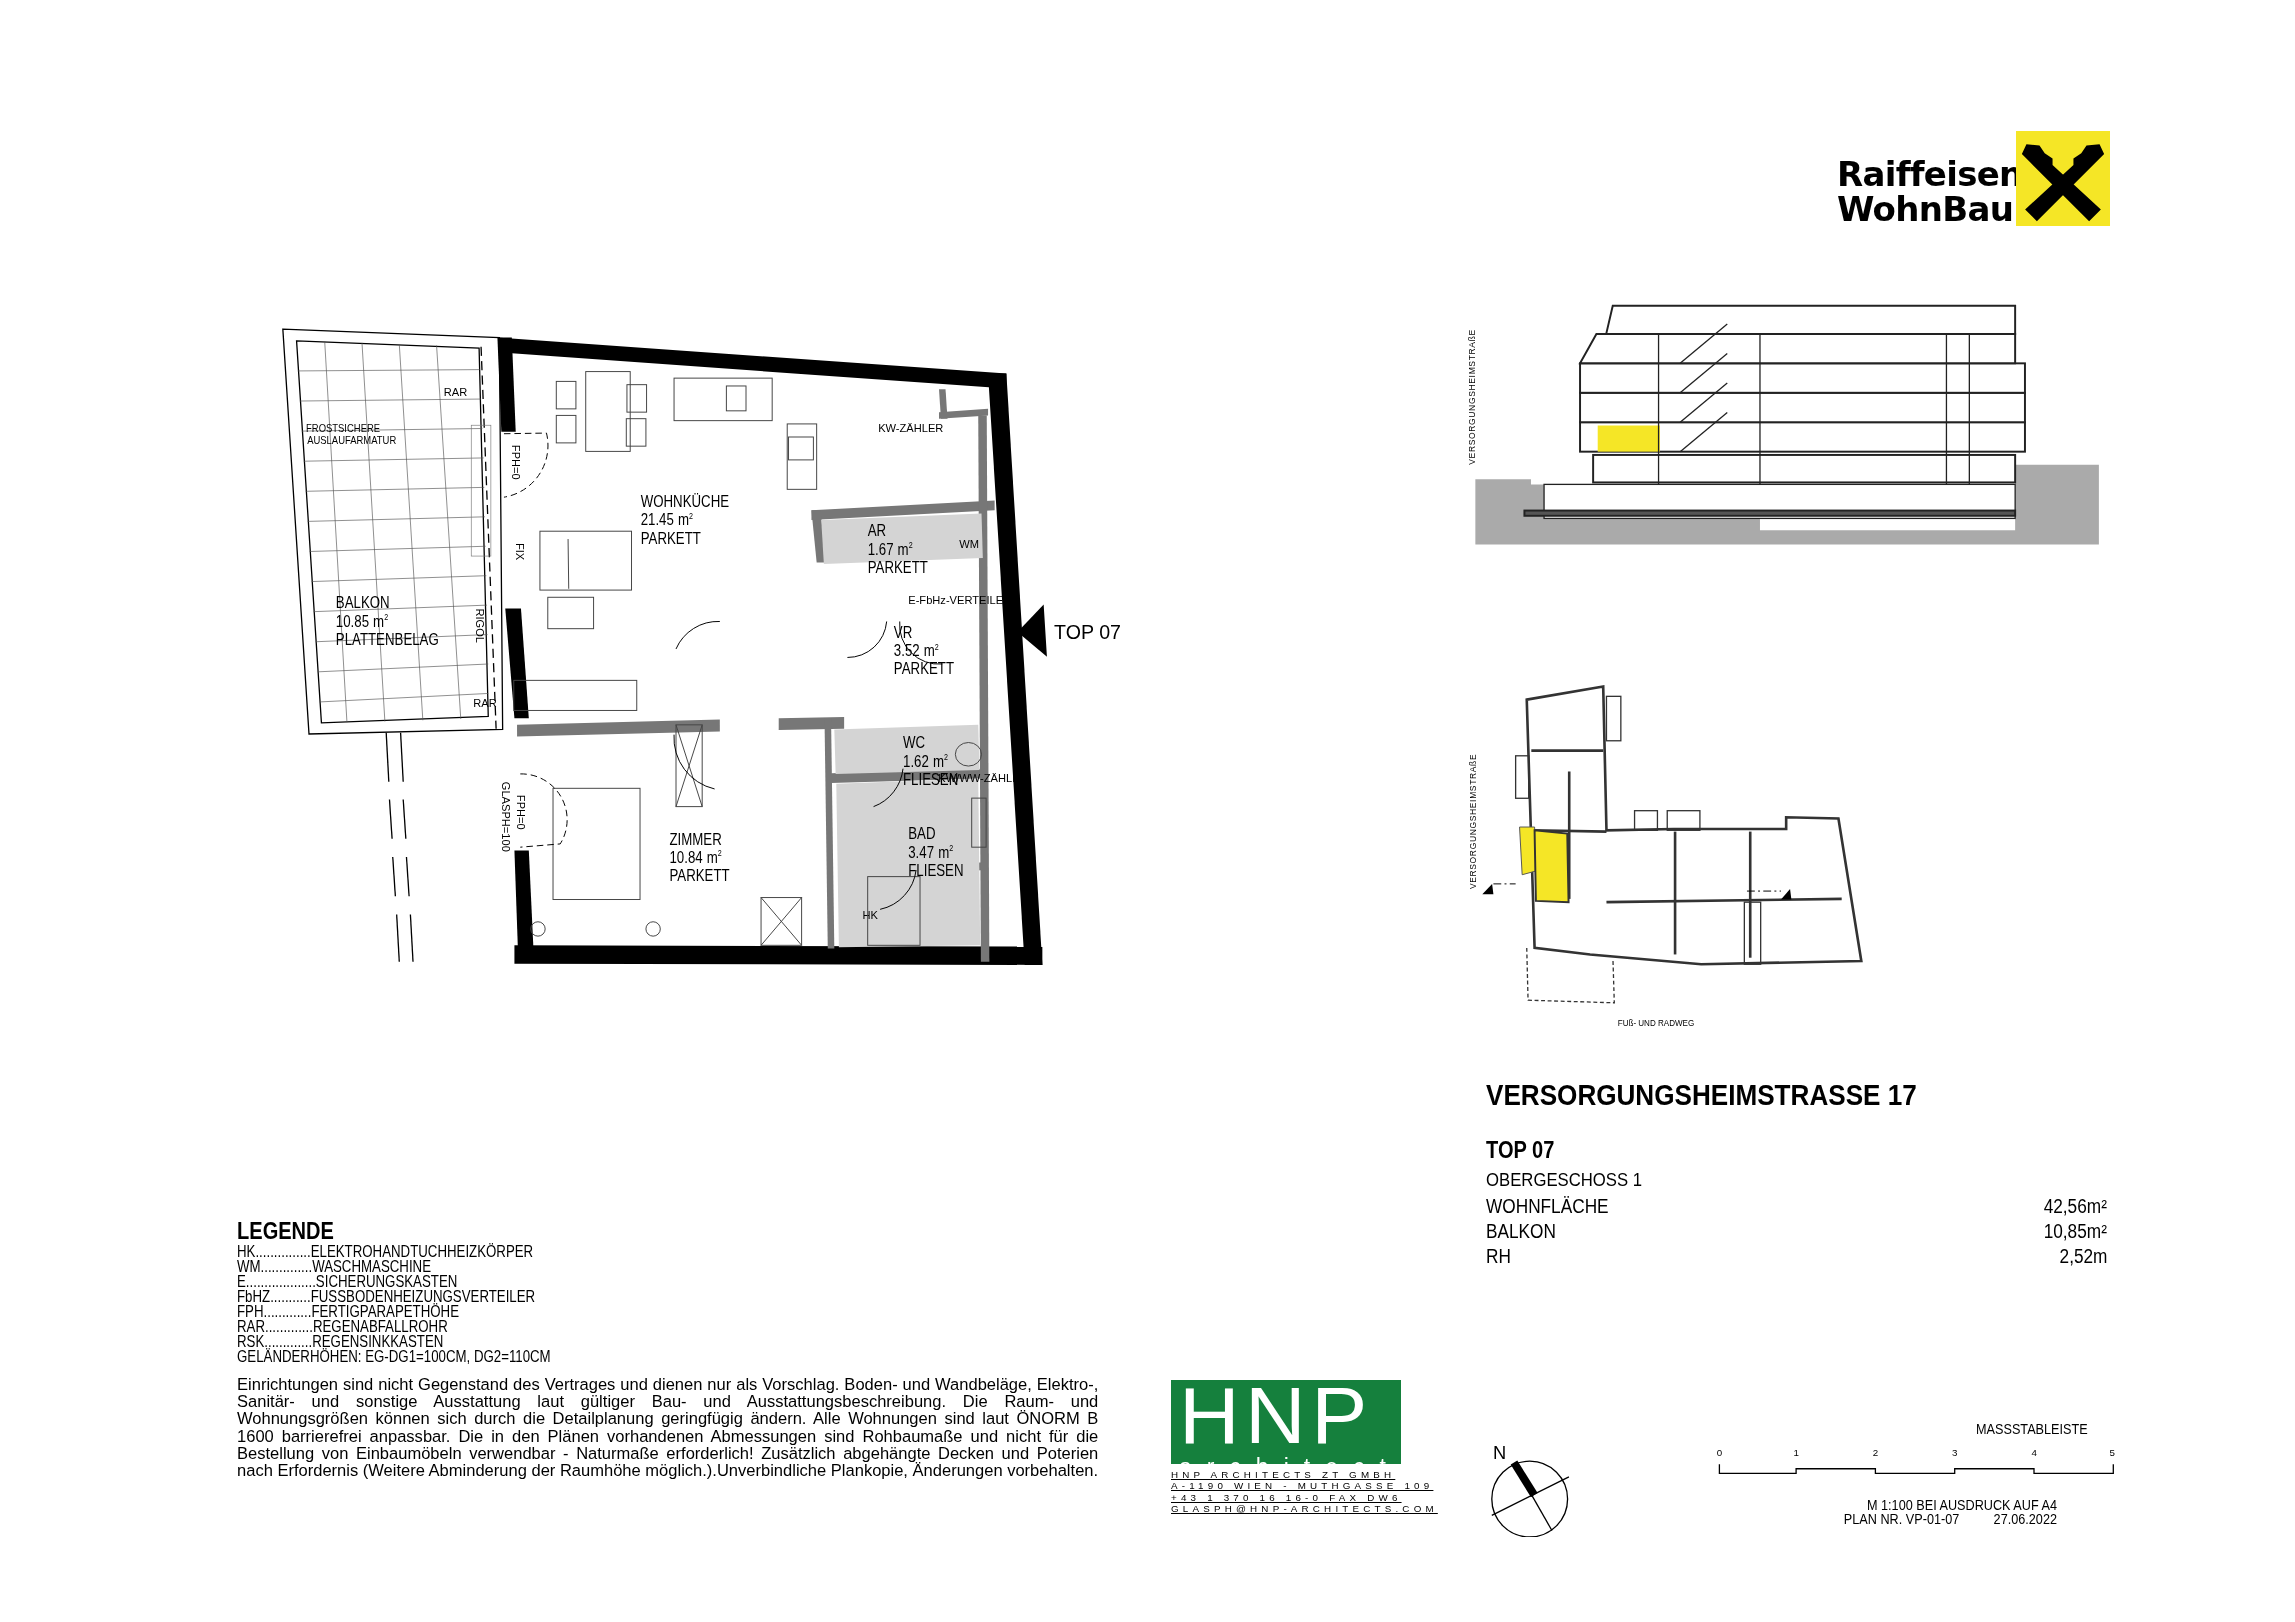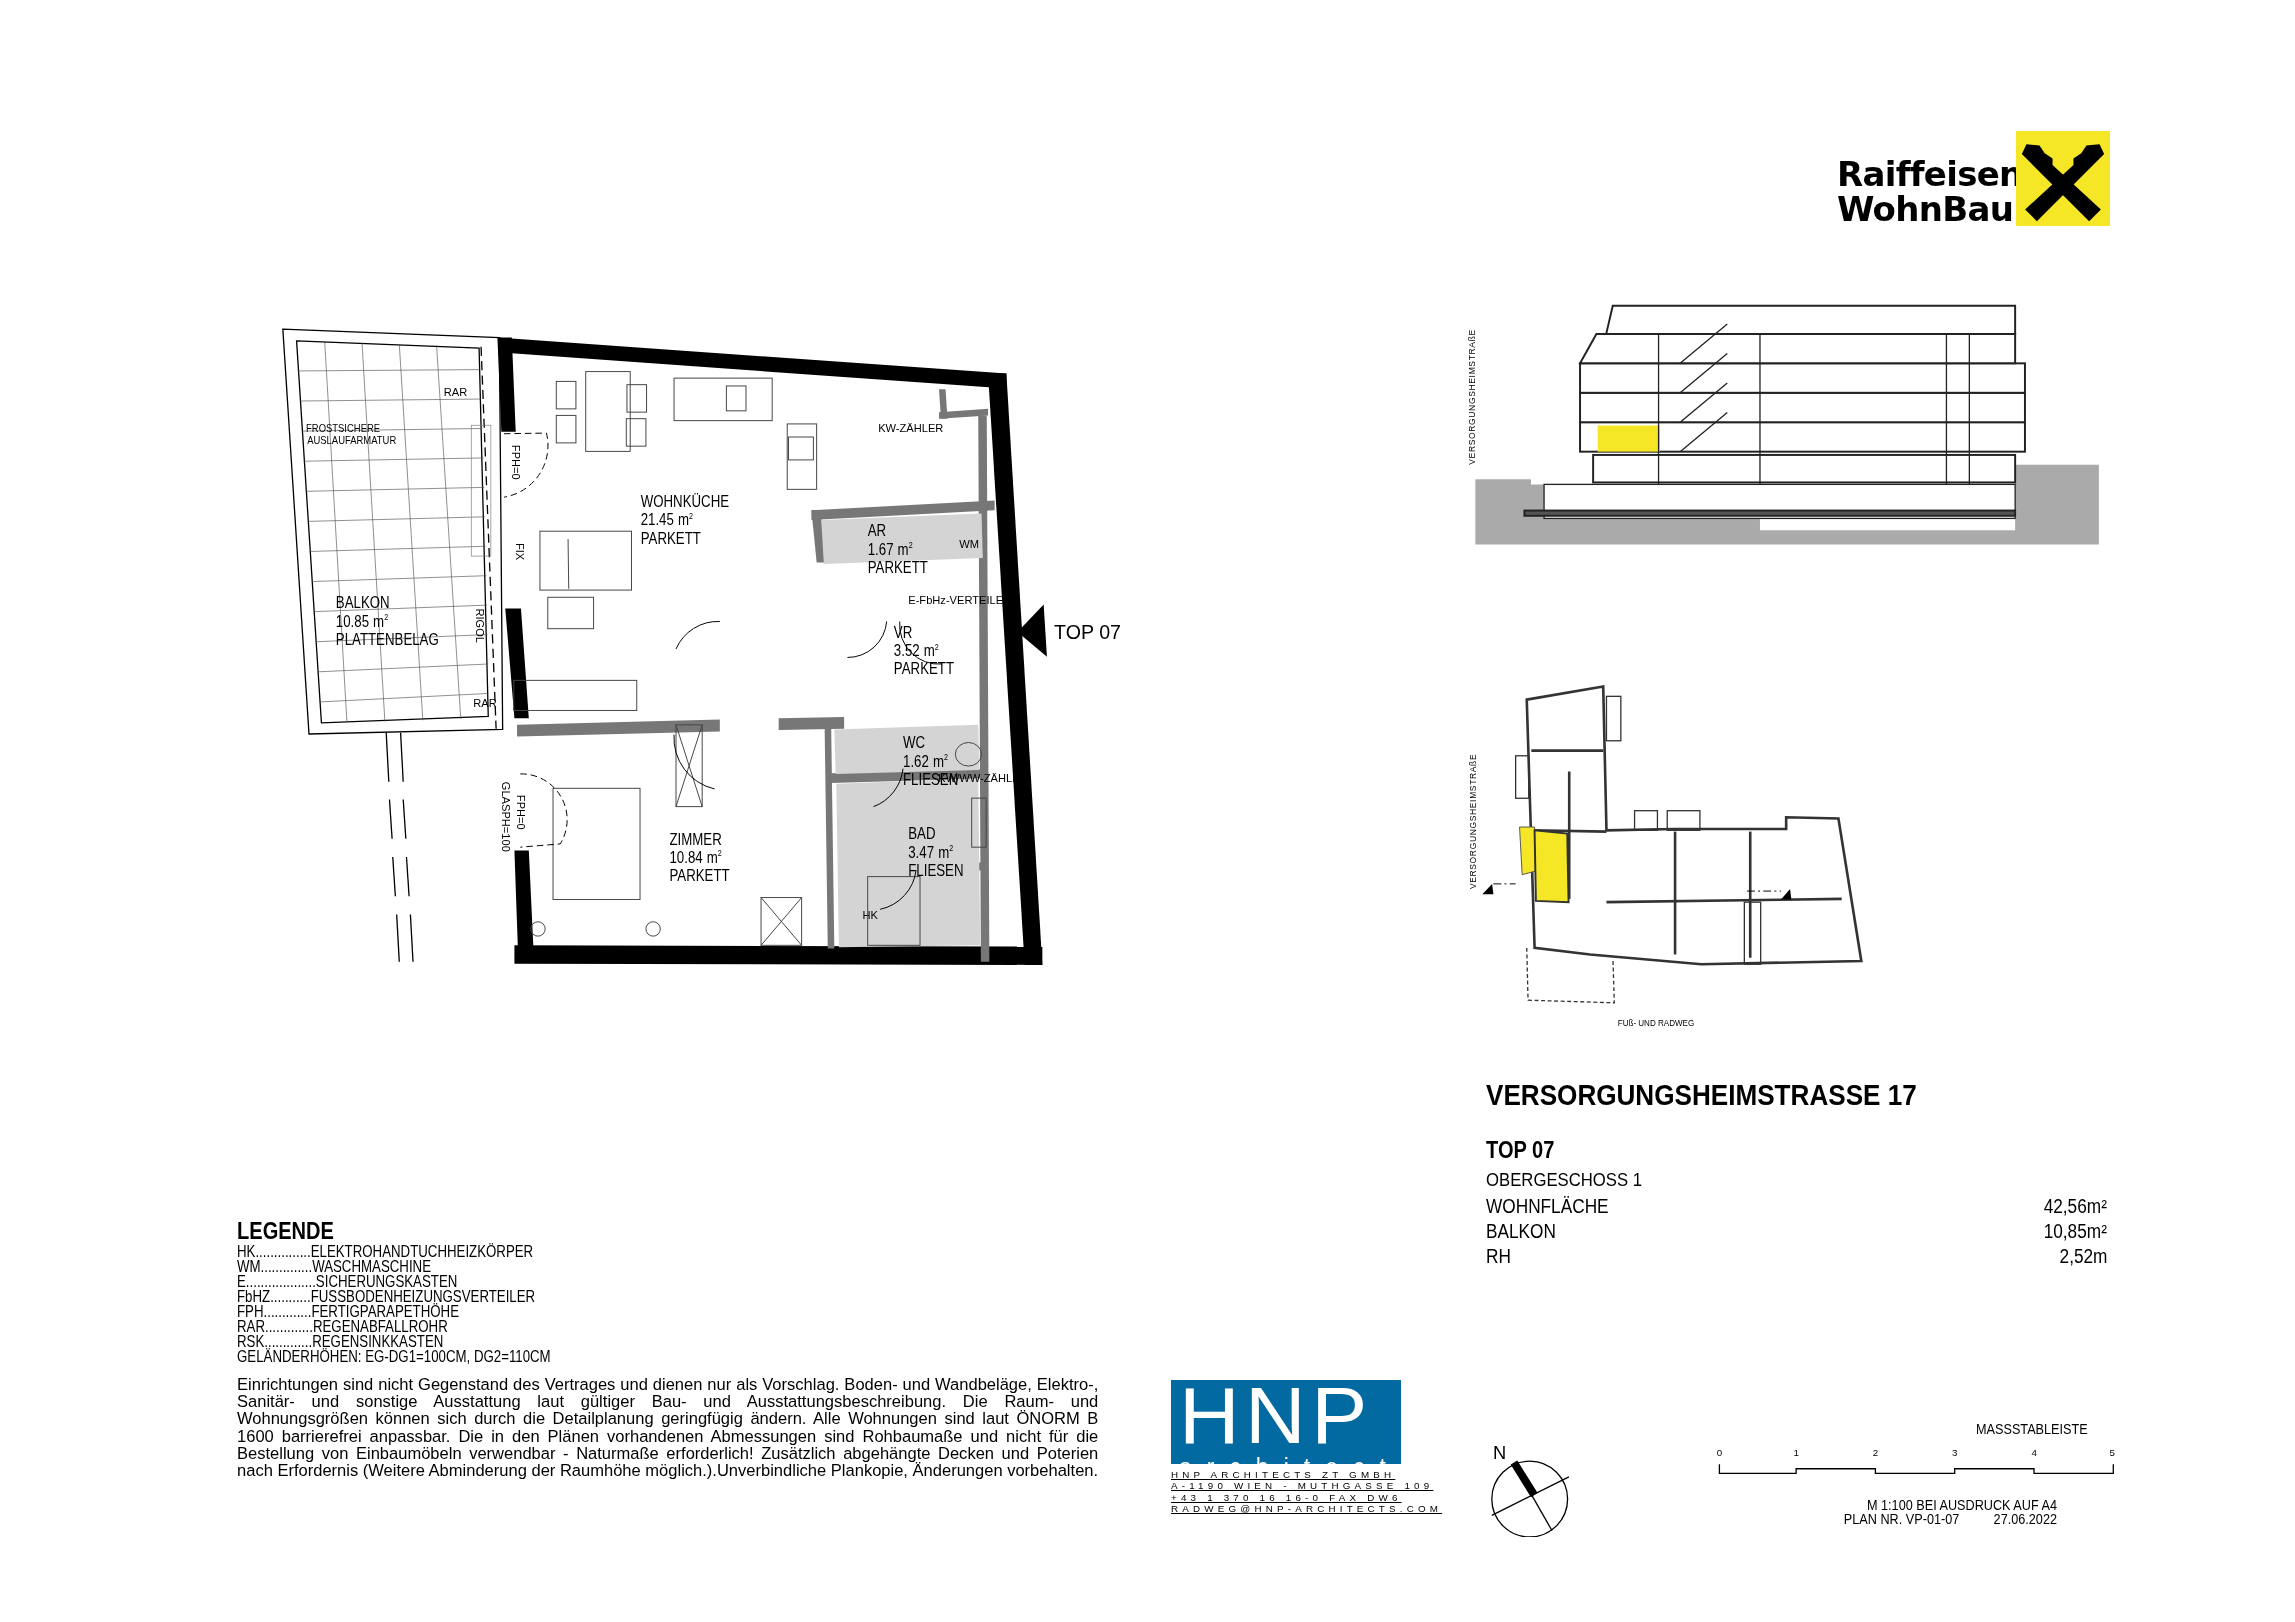--- a/index.html
+++ b/index.html
@@ -10,21 +10,21 @@
   #rw-mark{left:2016px;top:131px;width:94px;height:95px;background:#f5e626;}
 
   
   #legend{left:237px;top:1218px;width:870px;}
   #legend-title{font-weight:bold;font-size:23.6px;line-height:26px;transform:scaleX(0.85);transform-origin:left;}
   .leg-row{font-size:17px;line-height:15px;white-space:nowrap;transform:scaleX(0.78);transform-origin:left;}
   .leg-row .abbr{display:inline-block;}
   #disclaimer{margin-top:11.8px;font-size:16.7px;line-height:17.3px;text-align:justify;width:870px;transform:scaleX(0.99);transform-origin:left;}
 
   
-  #hnp-box{left:1171px;top:1380px;width:230px;height:84px;background:#0369a1;color:#fff;text-align:right;}
+  #hnp-box{left:1171px;top:1380px;width:230px;height:84px;background:#15803d;color:#fff;text-align:right;}
   #hnp-big{position:absolute;left:7.9px;top:-3.9px;font-size:80px;line-height:80px;font-weight:normal;letter-spacing:5.2px;transform:scaleX(1.05);transform-origin:left;}
   #hnp-small{position:absolute;left:7.9px;top:78px;font-size:23px;letter-spacing:15px;line-height:18.3px;}
   #hnp-addr{left:1171px;top:1469px;font-size:9.8px;line-height:11.4px;letter-spacing:4.2px;white-space:nowrap;text-decoration:underline;}
 
   
   #title{left:1486px;top:1079px;font-weight:bold;font-size:29px;white-space:nowrap;transform:scaleX(0.9);transform-origin:left;}
   #top{left:1486px;top:1137px;font-weight:bold;font-size:23.6px;white-space:nowrap;transform:scaleX(0.85);transform-origin:left;}
   #floor{left:1486px;top:1169px;font-size:19px;white-space:nowrap;transform:scaleX(0.88);transform-origin:left;}
   #areas{left:1486px;top:1194px;width:621px;}
   .area-row{position:relative;height:25px;font-size:19.6px;line-height:25px;}
@@ -288,21 +288,21 @@
 </div>
 
 <div class="abs" id="hnp-box">
   <div id="hnp-big">HNP</div>
   <div id="hnp-small">architects</div>
 </div>
 <div class="abs" id="hnp-addr">
   <div>HNP ARCHITECTS ZT GMBH</div>
   <div>A-1190 WIEN - MUTHGASSE 109</div>
   <div>+43 1 370 16 16-0    FAX DW6</div>
-  <div>RADWEG@HNP-ARCHITECTS.COM</div>
+  <div>GLASPH@HNP-ARCHITECTS.COM</div>
 </div>
 
 <div class="abs" id="title">VERSORGUNGSHEIMSTRASSE 17</div>
 <div class="abs" id="top">TOP  07</div>
 <div class="abs" id="floor">OBERGESCHOSS 1</div>
 <div class="abs" id="areas">
   <div class="area-row">
       <span class="lbl">WOHNFLÄCHE</span>
       <span class="val">42,56m²</span>
     </div>

